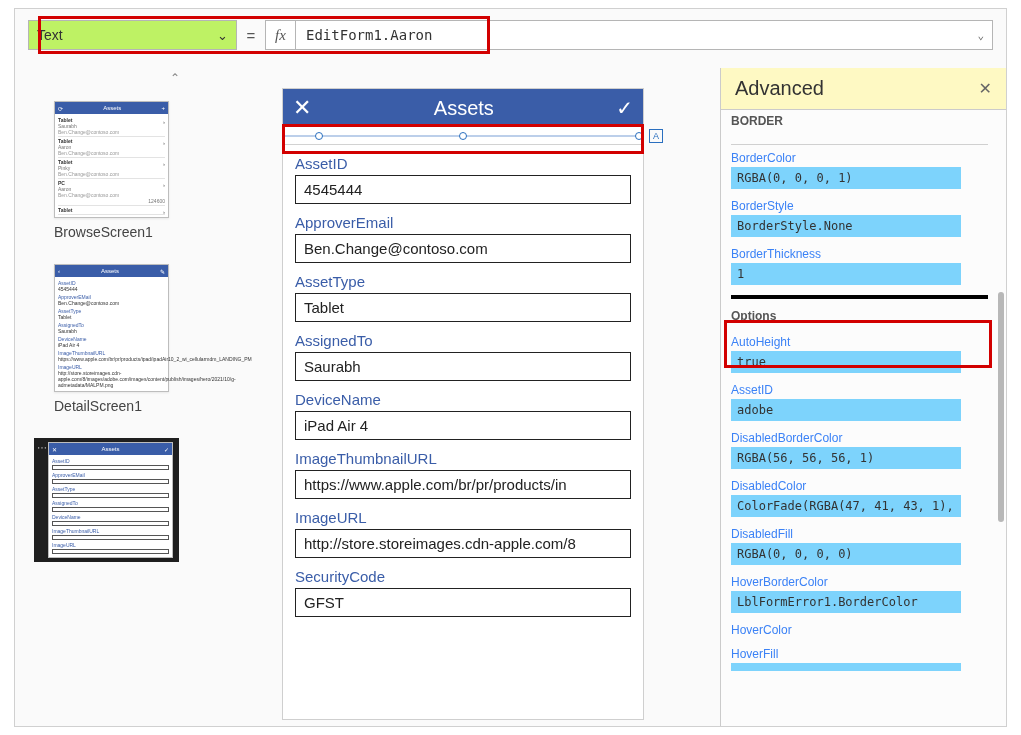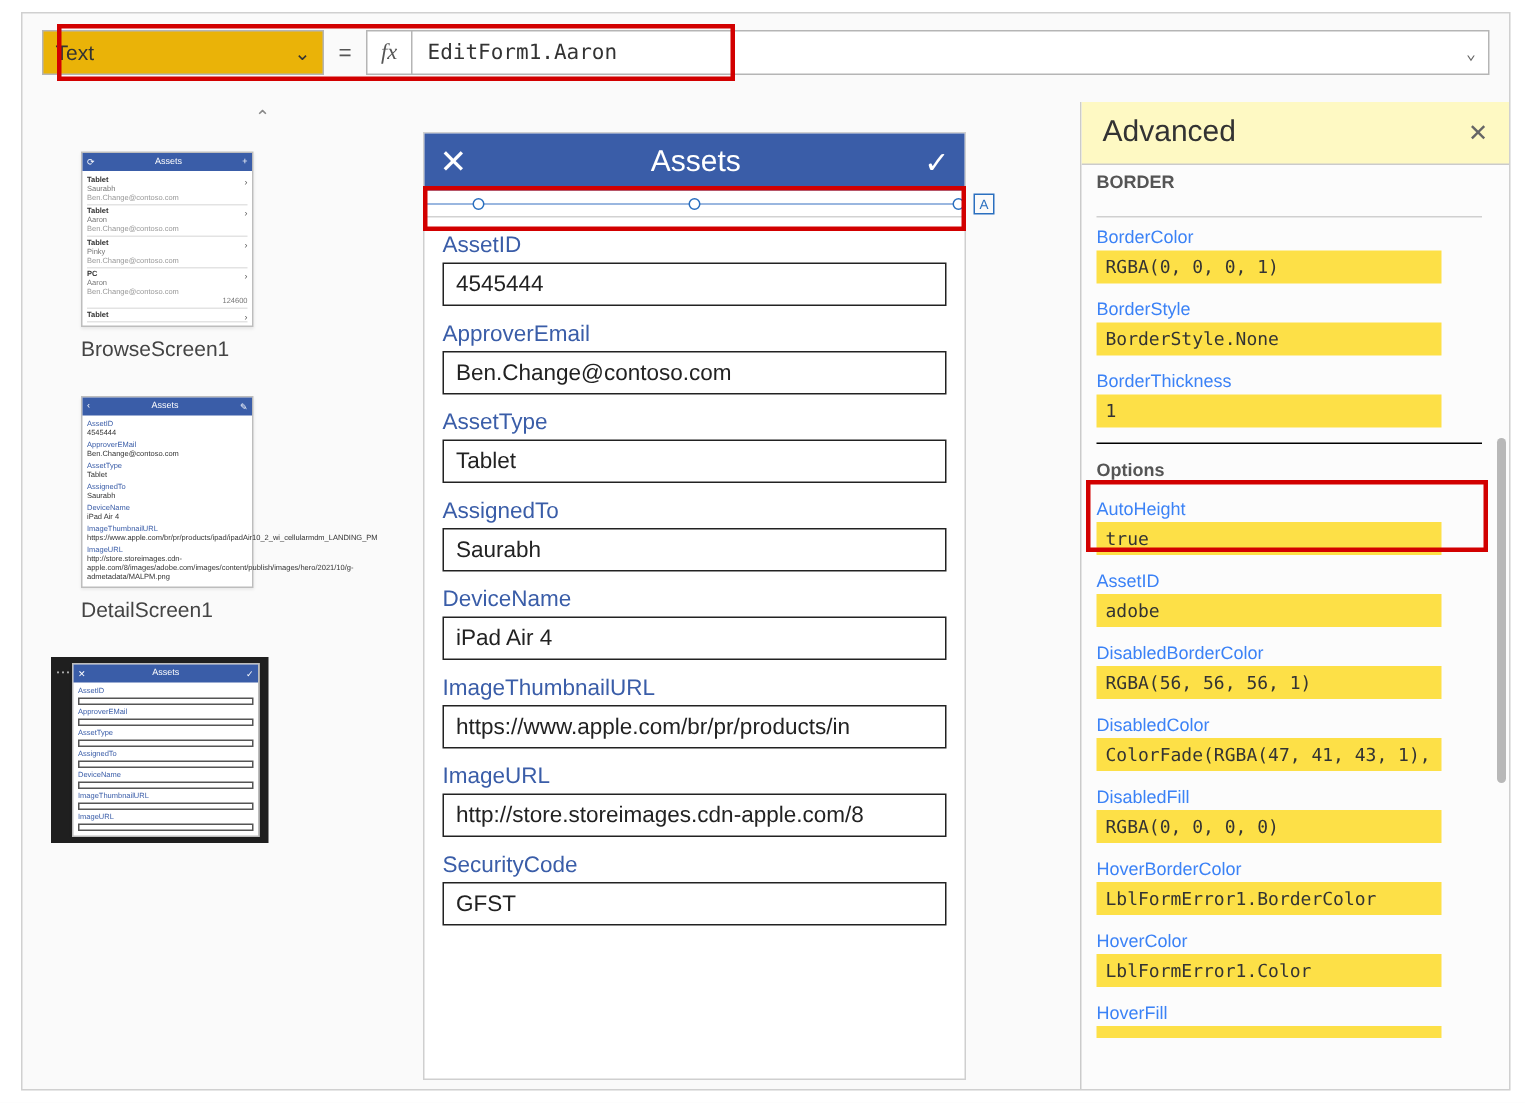--- a/index.html
+++ b/index.html
@@ -27,23 +27,23 @@
   .formula-bar {
     position: absolute;
     left: 28px;
     top: 20px;
     right: 28px;
     height: 30px;
     display: flex;
     align-items: stretch;
   }
   .prop-select {
-    width: 188px;
+    width: 209px;
     border: 1px solid #b5b5b5;
-    background: #eab308;
+    background: #bef264;
     display: flex;
     align-items: center;
     padding: 0 8px;
     font-size: 14px;
     position: relative;
   }
   .prop-select .chev {
     margin-left: auto;
     font-size: 13px;
   }
@@ -238,37 +238,37 @@
   .rp-scroll {
     position:absolute;
     left:0; right:10px; top:42px; bottom:0;
     overflow-y:hidden;
     padding:4px 8px 0 10px;
   }
   .rp-section {
     font-size:12px;
     font-weight:600;
     color:#555;
-    border-top:1px solid #000000;
+    border-top:4px solid #000000;
     padding:10px 0 6px;
     margin-top:6px;
   }
   .rp-section.cut {
     border-top:none;
     border-bottom:1px solid #d0d0d0;
     padding:0 0 16px;
     margin-top:0;
     text-transform:none;
   }
   .rp-prop { margin:6px 0 10px; }
   .rp-prop .pl { font-size:12px; color:#3b82f6; margin-bottom:2px; }
   .rp-prop .pv {
     font-family: Consolas, monospace;
     font-size:12px;
-    background:#fde047;
+    background:#7dd3fc;
     padding:4px 6px;
     width:230px;
     white-space:nowrap;
     overflow:hidden;
   }
   .rp-scrollbar {
     position:absolute;
     right:2px;
     top:54px;
     bottom:10px;
@@ -524,21 +524,20 @@
         <div class="rp-prop">
           <div class="pl">DisabledFill</div>
           <div class="pv">RGBA(0, 0, 0, 0)</div>
         </div>
         <div class="rp-prop">
           <div class="pl">HoverBorderColor</div>
           <div class="pv">LblFormError1.BorderColor</div>
         </div>
         <div class="rp-prop">
           <div class="pl">HoverColor</div>
-          <div class="pv">LblFormError1.Color</div>
         </div>
         <div class="rp-prop">
           <div class="pl">HoverFill</div>
           <div class="pv"></div>
         </div>
       </div>
   </div>
   <div class="rp-scrollbar">
     <div class="rp-thumb"></div>
   </div>

